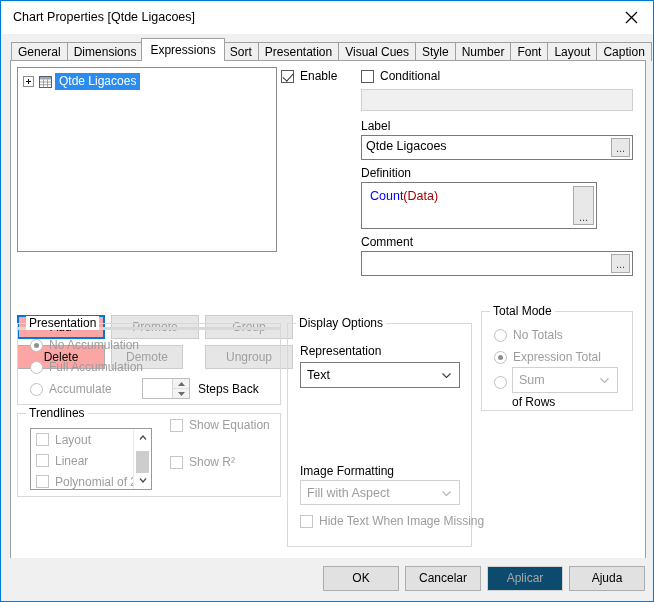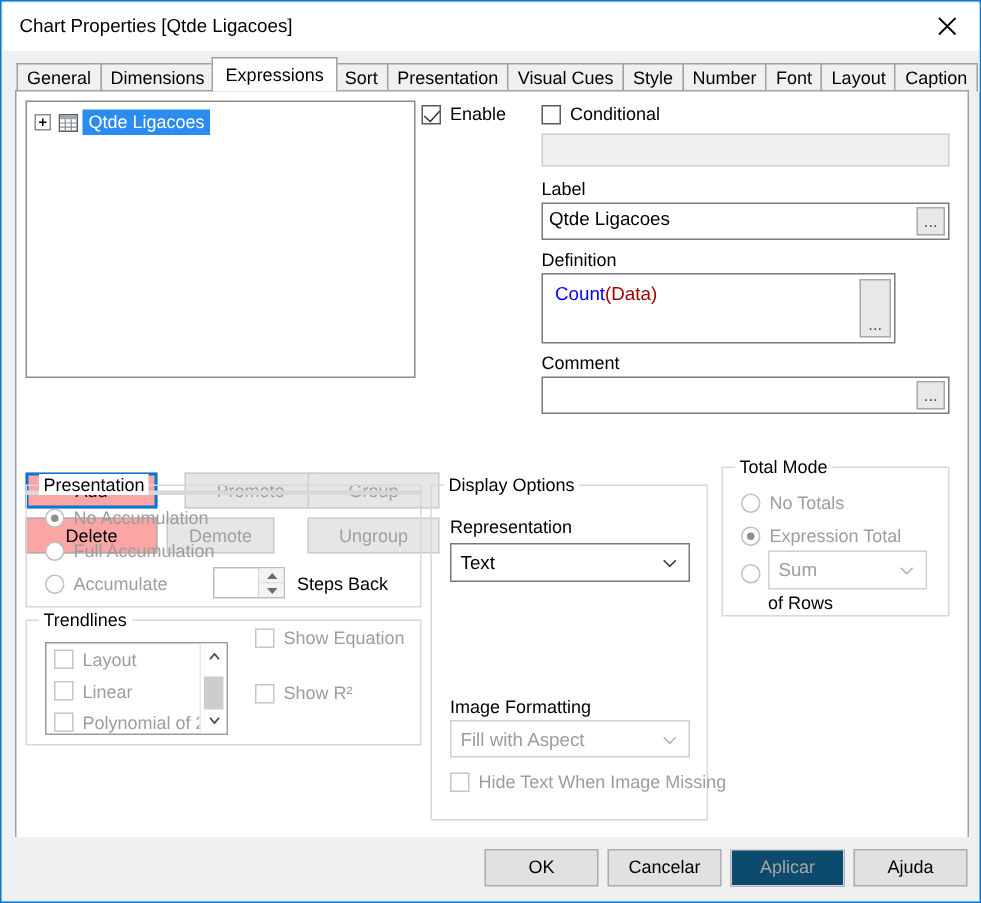--- a/index.html
+++ b/index.html
@@ -438,21 +438,21 @@
         <svg class="grid-icon" viewBox="0 0 13 12" data-name="grid-icon">
           <rect x="0.5" y="0.5" width="12" height="11" fill="#ffffff" stroke="#5b5b5b"></rect>
           <rect x="1" y="1" width="11" height="2.5" fill="#9aa7b4"></rect>
           <path d="M4.5,3.5 L4.5,11.5 M8.5,3.5 L8.5,11.5 M1,6 L12,6 M1,8.7 L12,8.7" stroke="#8b8b8b" stroke-width="0.8" fill="none"></path>
         </svg>
         <div class="tree-label" data-name="tree-item-label">Qtde Ligacoes</div>
       </div>
     </div>
 
     <div class="btn focus" style="left:6px; top:254px; width:88px; height:24px;" data-name="add-button">Add</div>
-    <div class="btn disabled" style="left:112px; top:254px; width:88px; height:24px;" data-name="promote-button">Promote</div>
+    <div class="btn disabled" style="left:100px; top:254px; width:88px; height:24px;" data-name="promote-button">Promote</div>
     <div class="btn disabled" style="left:194px; top:254px; width:88px; height:24px;" data-name="group-button">Group</div>
 
     <div class="btn" style="left:6px; top:284px; width:88px; height:24px;" data-name="delete-button">Delete</div>
     <div class="btn disabled" style="left:100px; top:284px; width:72px; height:24px;" data-name="demote-button">Demote</div>
     <div class="btn disabled" style="left:194px; top:284px; width:88px; height:24px;" data-name="ungroup-button">Ungroup</div>
 
     <div class="group" style="left:6px; top:266px; width:0; height:0;"></div>
     <div class="group" style="left:6px; top:267px; width:264px; height:0;"></div>
 
     <div class="group" style="left:6px; top:266px; width:264px; height:0px;"></div>

